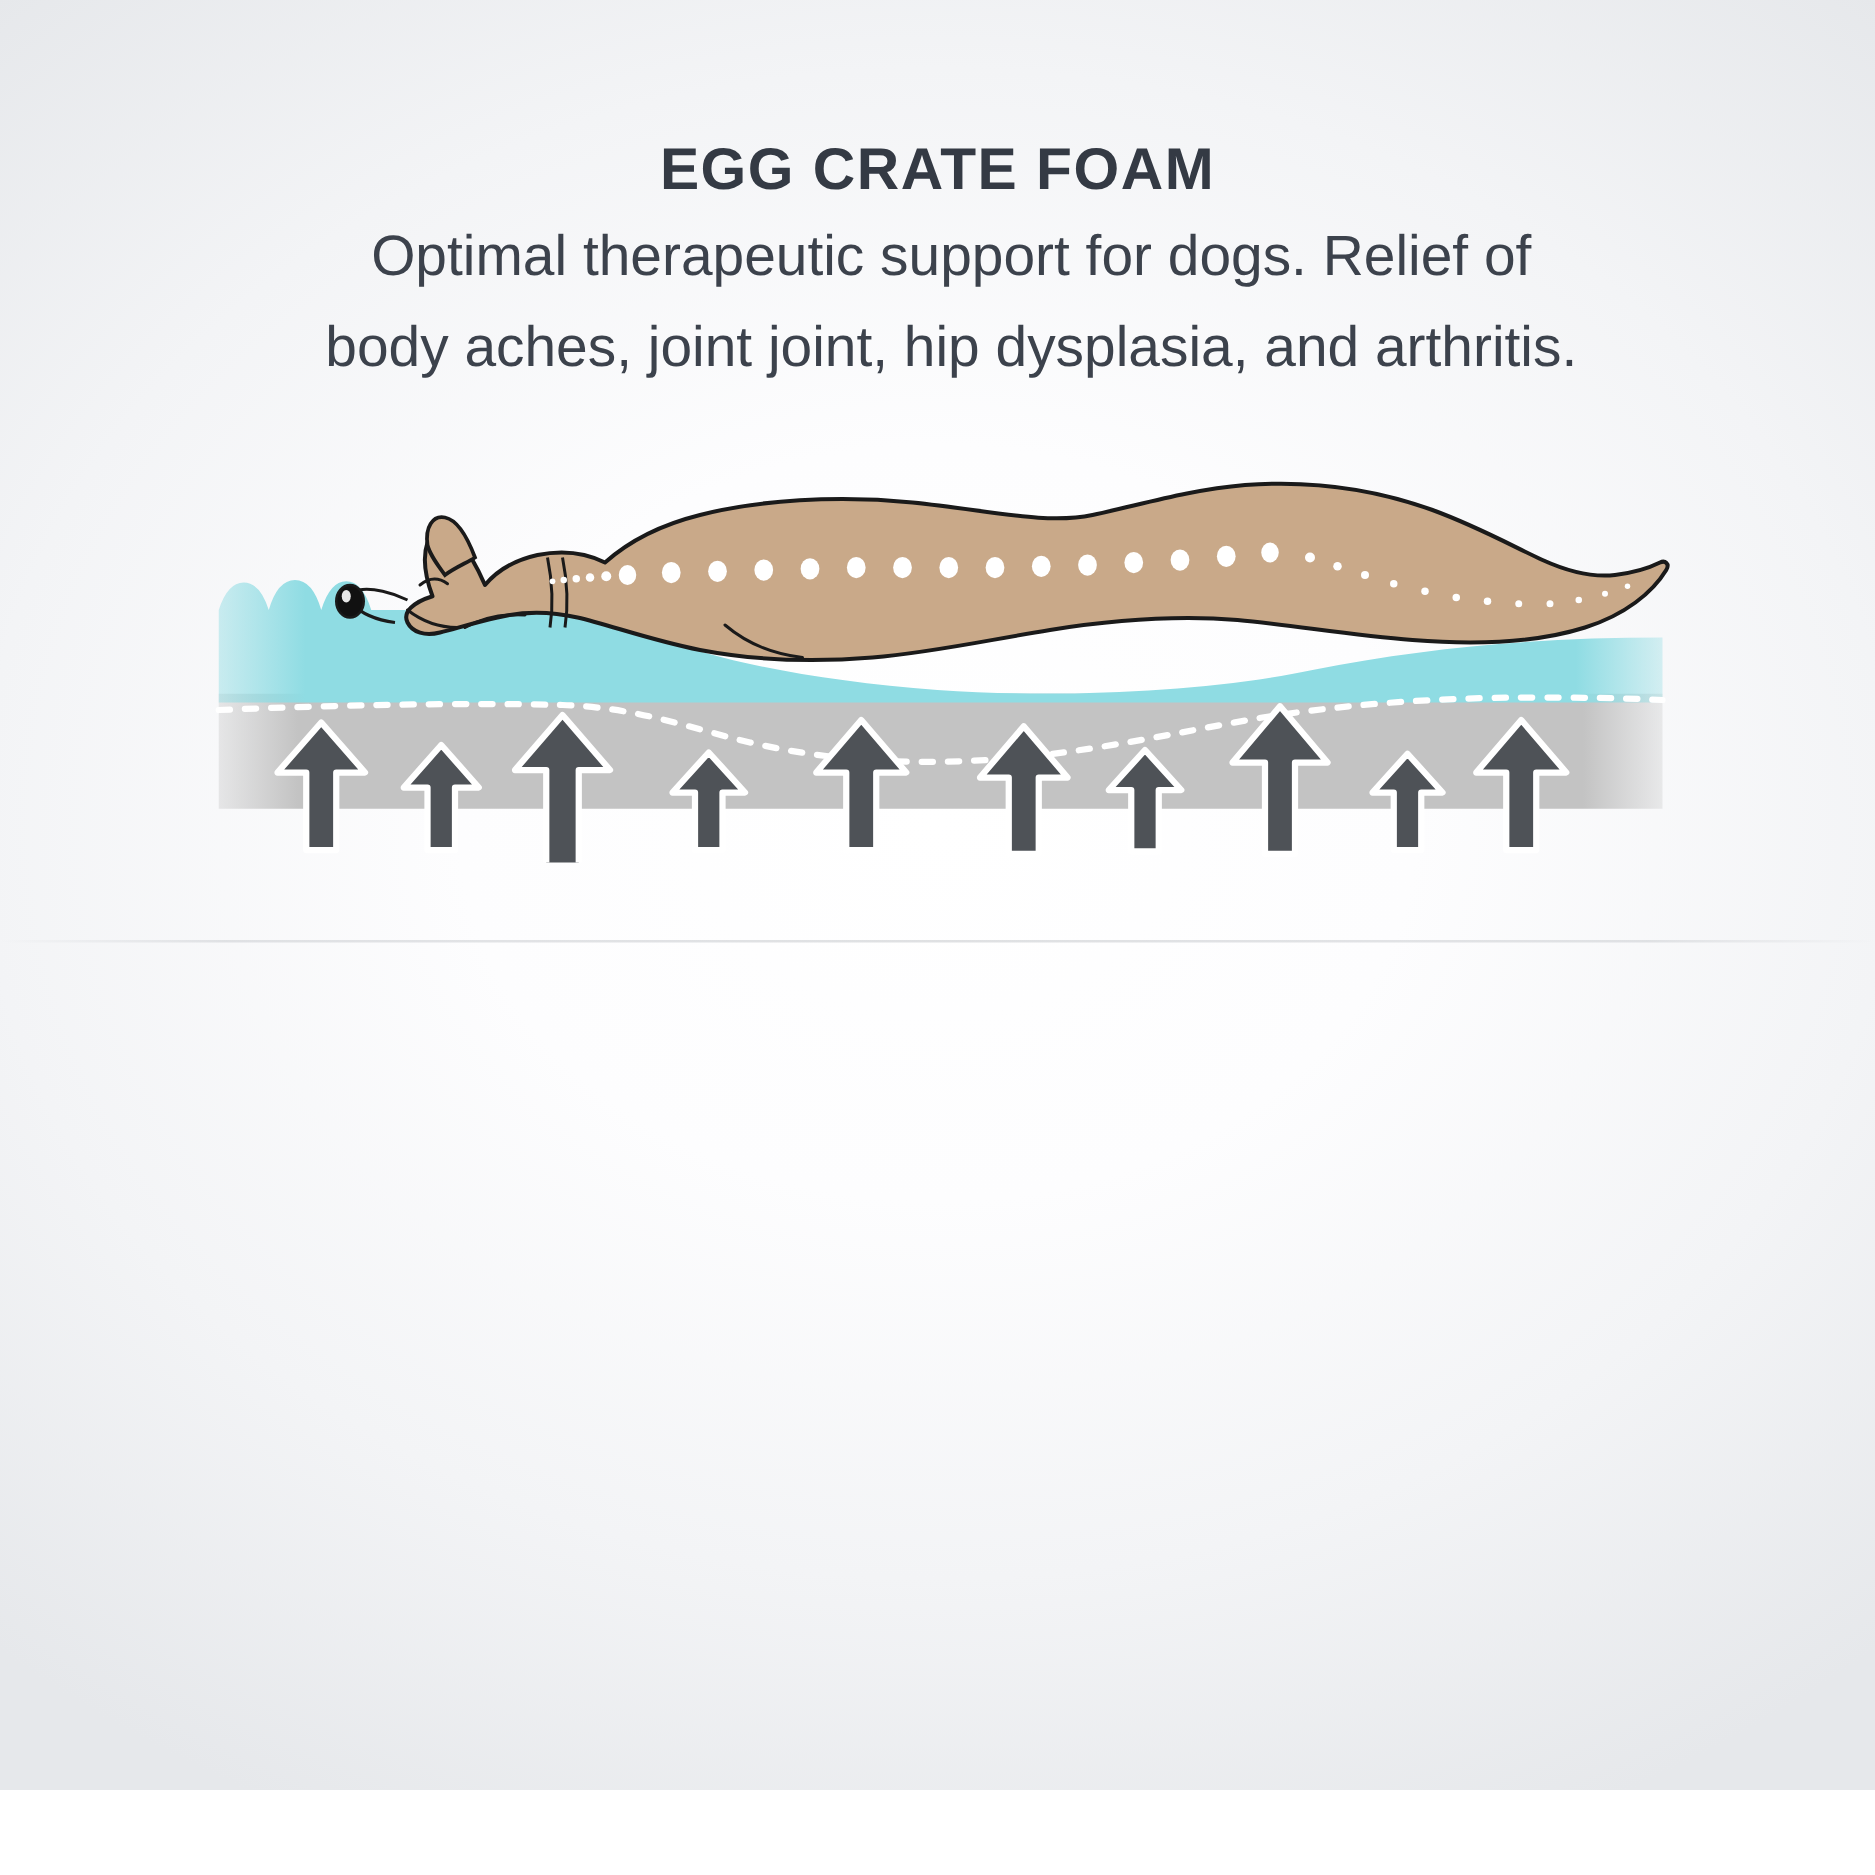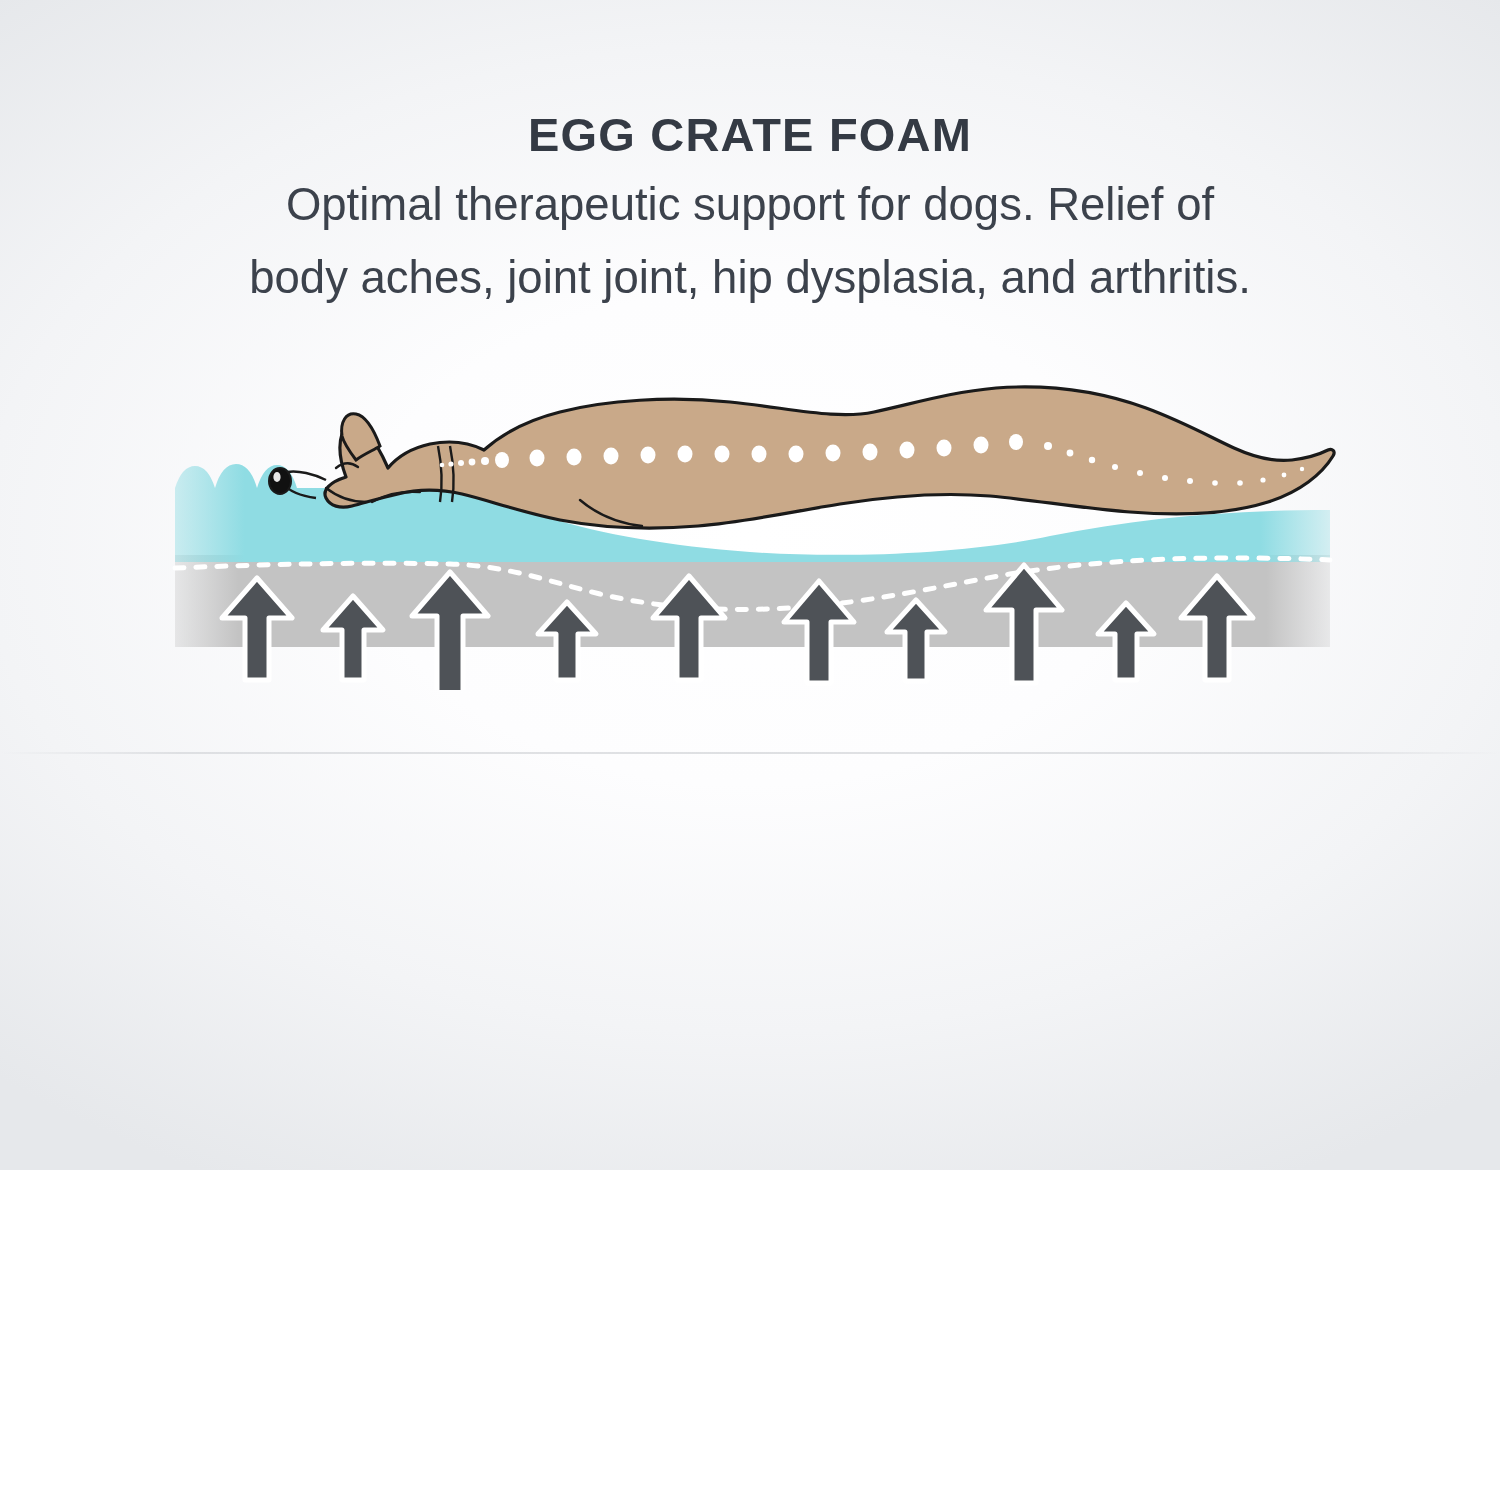--- a/index.html
+++ b/index.html
@@ -7,21 +7,21 @@
     padding: 0;
     width: 1500px;
     height: 1500px;
     overflow: hidden;
     font-family: "Liberation Sans", sans-serif;
   }
 
   #page {
     position: relative;
     width: 1500px;
-    height: 1170px;
+    height: 1432px;
     background: radial-gradient(ellipse 75% 62% at 50% 46%, #ffffff 0%, #fdfdfe 34%, #f3f4f6 68%, #e6e8eb 100%);
     overflow: hidden;
   }
 
   
   #panel-top {
     position: absolute;
     left: 0; top: 0;
     width: 1500px; height: 752px;
   }
@@ -49,21 +49,21 @@
   }
 
   #heading-egg-crate {
     top: 76px;
     font-size: 47px;
   }
 
   #subheading-block {
     position: absolute;
     top: 168px;
-    left: 55px;
+    left: 66px;
     width: 1390px;
     text-align: center;
     color: #3c424c;
     font-size: 45.5px;
     line-height: 73px;
     font-weight: 400;
   }
 
   
   .art {

